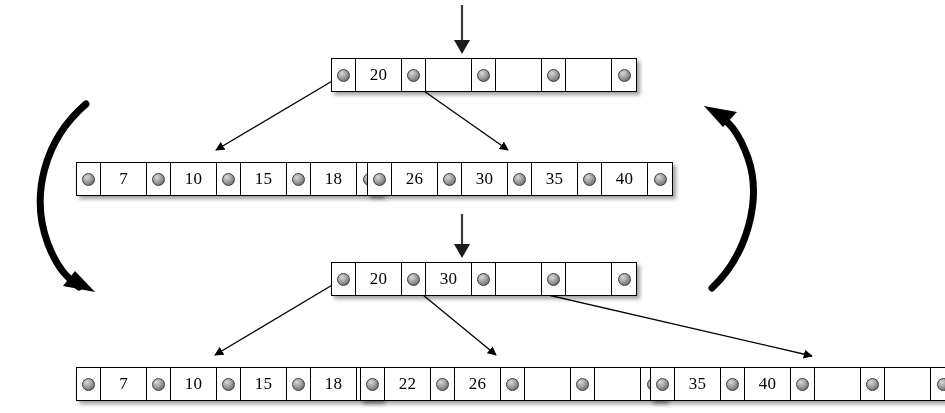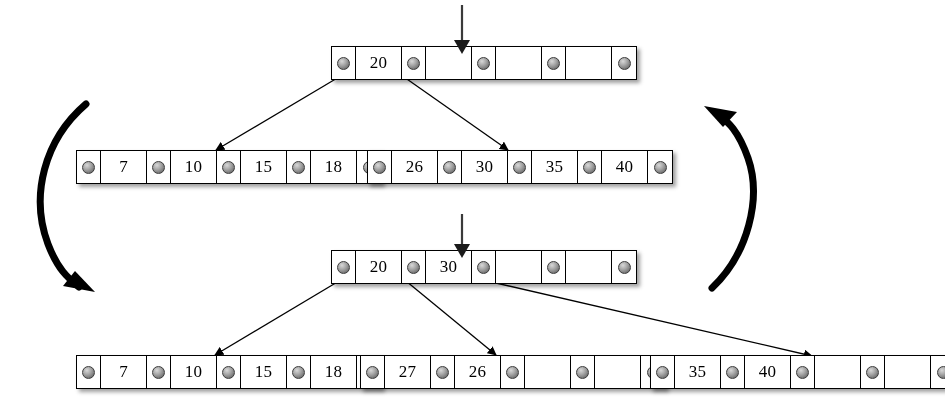--- a/index.html
+++ b/index.html
@@ -15,20 +15,21 @@
   
   .node{
     position:absolute;
     display:flex;
     height:34px;
     background:#ffffff;
     border:1.6px solid #000000;
     box-sizing:border-box;
     box-shadow:3px 3px 4px rgba(0,0,0,0.38);
     z-index:5;
+    margin-top:12px;
   }
   .cell{
     box-sizing:border-box;
     border-right:1.6px solid #000000;
     display:flex;
     align-items:center;
     justify-content:center;
     height:100%;
   }
   .cell:last-child{border-right:none;}
@@ -194,21 +195,21 @@
     <div class="cell key">18</div>
     <div class="cell ptr">
         <span class="dot"></span>
       </div>
   </div>
 
   <div class="node" style="left:360px;top:355px;">
     <div class="cell ptr">
         <span class="dot"></span>
       </div>
-    <div class="cell key">27</div>
+    <div class="cell key">22</div>
     <div class="cell ptr">
         <span class="dot"></span>
       </div>
     <div class="cell key">26</div>
     <div class="cell ptr">
         <span class="dot"></span>
       </div>
     <div class="cell key"></div>
     <div class="cell ptr">
         <span class="dot"></span>

